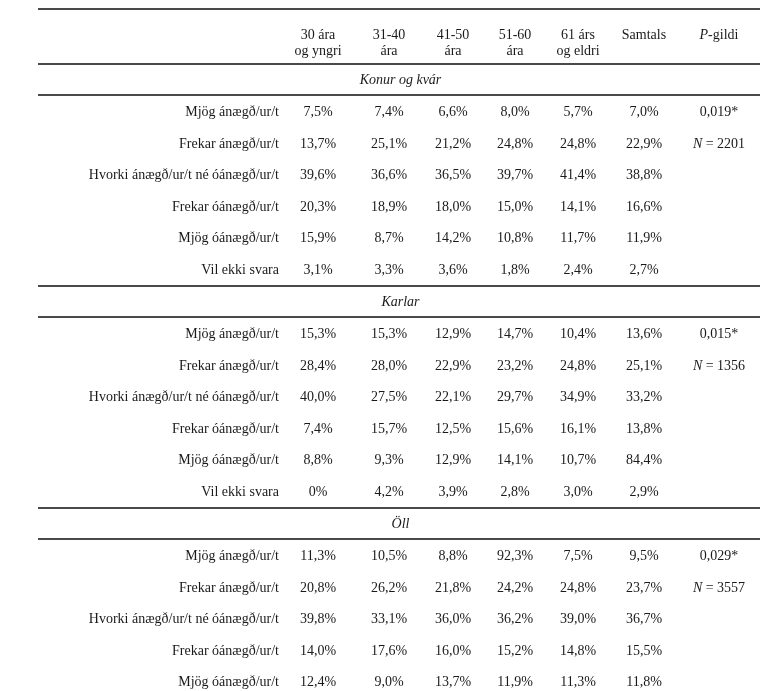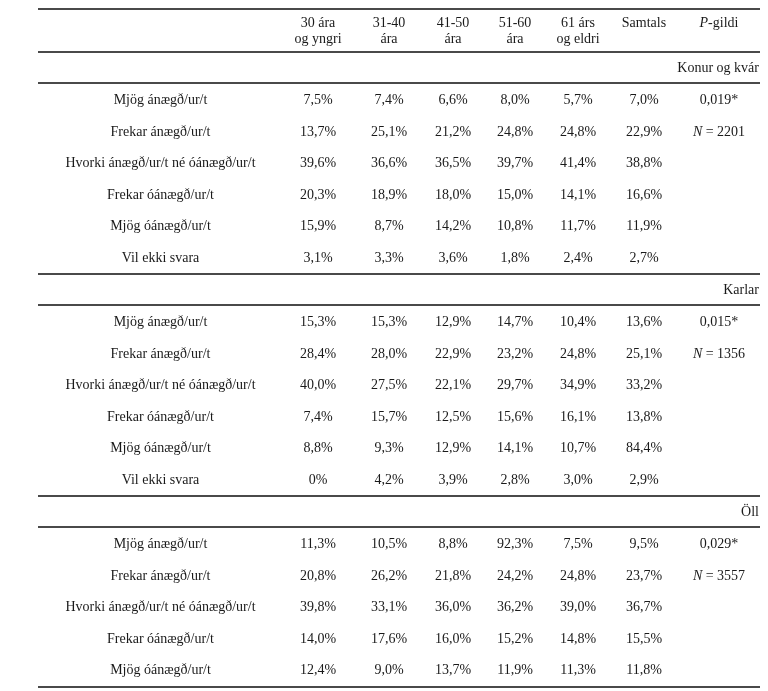--- a/index.html
+++ b/index.html
@@ -18,34 +18,35 @@
     width: 722px;
     font-size: 14px;
     border-top: 2px solid #4a4a4a;
     border-bottom: 2px solid #4a4a4a;
   }
   thead tr { border-bottom: 2px solid #4a4a4a; }
   th {
     font-weight: normal;
     vertical-align: top;
     text-align: center;
-    padding: 5px 0 4px 0;
+    padding: 17px 0 4px 0;
   }
   th .hl { display: block; line-height: 16px; }
   th .hl.gap { }
   td { line-height: 17px; vertical-align: middle; }
   tr.section-row td {
     border-top: 2px solid #4a4a4a;
     border-bottom: 2px solid #4a4a4a;
+    font-style: italic;
     height: 27px;
-    text-align: right;
+    text-align: center;
     padding-left: 4px;
   }
   tr.data-row td { height: 29.5px; }
-  td.label-cell { text-align: center; padding-left: 4px; }
+  td.label-cell { text-align: right; padding-left: 4px; }
   td.value-cell, td.stat-cell { text-align: center; }
   .it { font-style: italic; }
 </style>
 </head>
 <body>
 
 <div class="page">
   <table class="stat-table">
     <colgroup>
       <col style="width:242px">

